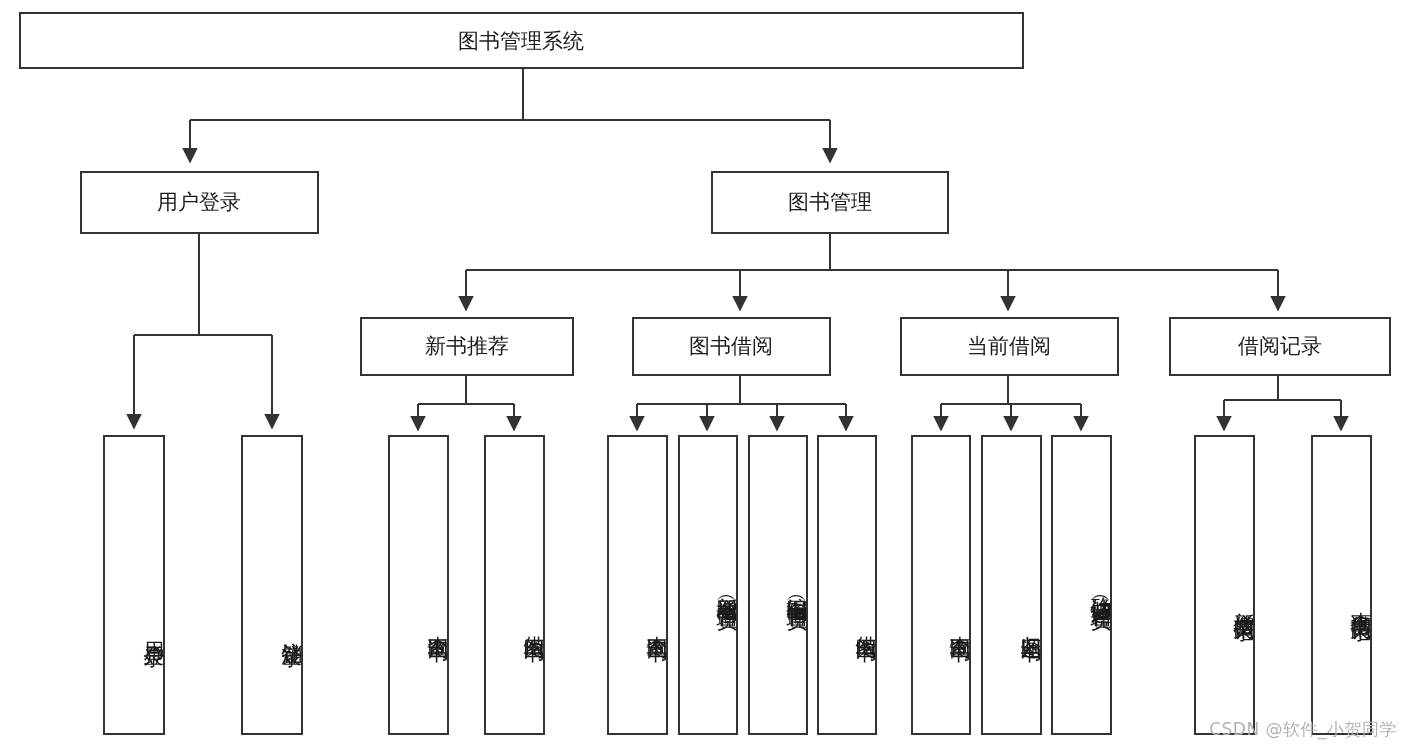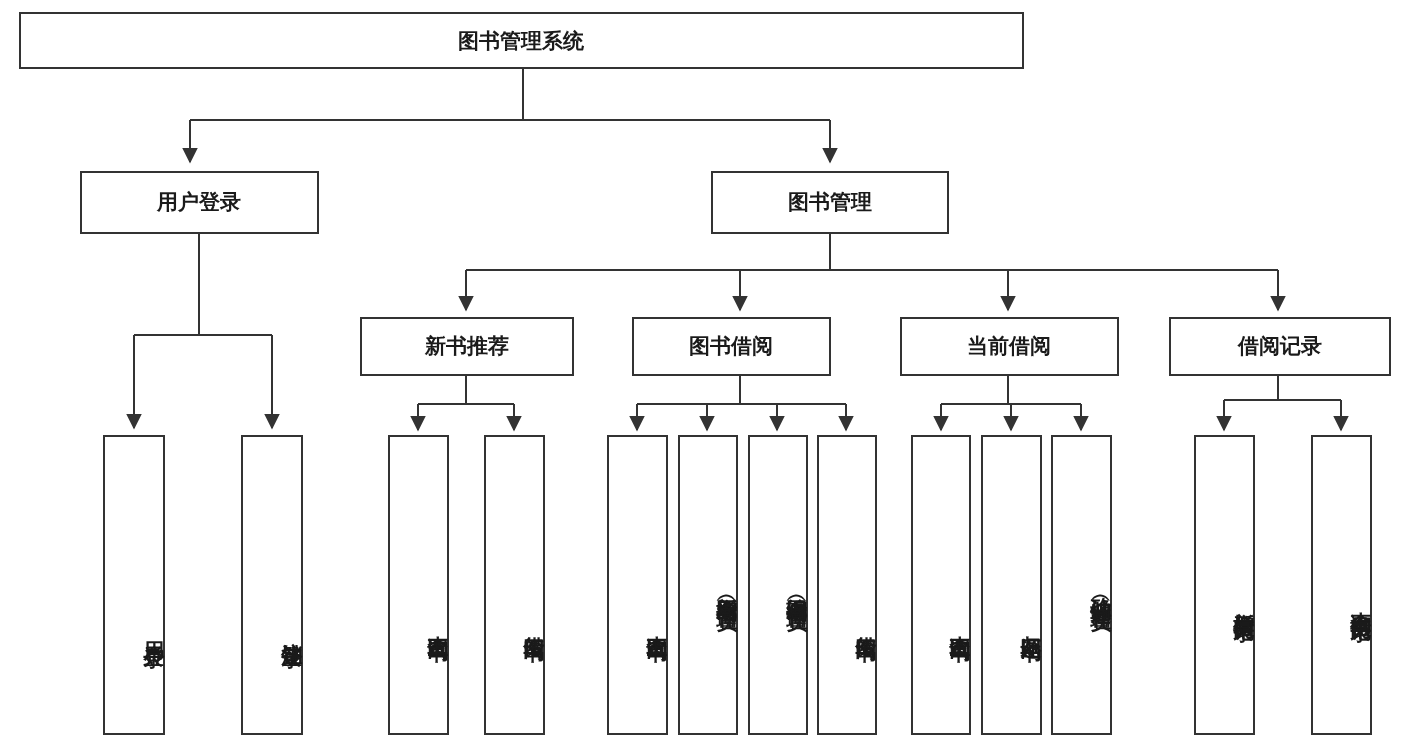--- a/index.html
+++ b/index.html
@@ -12,21 +12,20 @@
     width: 1405px;
     height: 747px;
     font-family: "DejaVu Sans", "Liberation Sans", sans-serif;
     overflow: hidden;
   }
   #diagram-root {
     position: relative;
     width: 1405px;
     height: 747px;
     background: #ffffff;
-    font-weight: bold;
   }
   svg#tree-svg {
     position: absolute;
     left: 0;
     top: 0;
     width: 1405px;
     height: 747px;
   }
   .node-box {
     fill: #ffffff;
@@ -206,14 +205,15 @@
   <div class="leaf-label-wrap" style="left:749px; top:443px; width:58px; height:291px;">编辑图书（管理员）</div>
   <div class="leaf-label-wrap" style="left:818px; top:511px; width:58px; height:223px;">借阅图书</div>
 
   <div class="leaf-label-wrap" style="left:912px; top:511px; width:58px; height:223px;">查询图书</div>
   <div class="leaf-label-wrap" style="left:982px; top:511px; width:59px; height:223px;">归还图书</div>
   <div class="leaf-label-wrap" style="left:1052px; top:443px; width:59px; height:291px;">确认归还（管理员）</div>
 
   <div class="leaf-label-wrap" style="left:1195px; top:468px; width:59px; height:266px;">新增借阅记录</div>
   <div class="leaf-label-wrap" style="left:1312px; top:468px; width:59px; height:266px;">查询借阅记录</div>
 
+  <div class="watermark">CSDN @软件_小贺同学</div>
 
 </div>
 
 </body></html>

